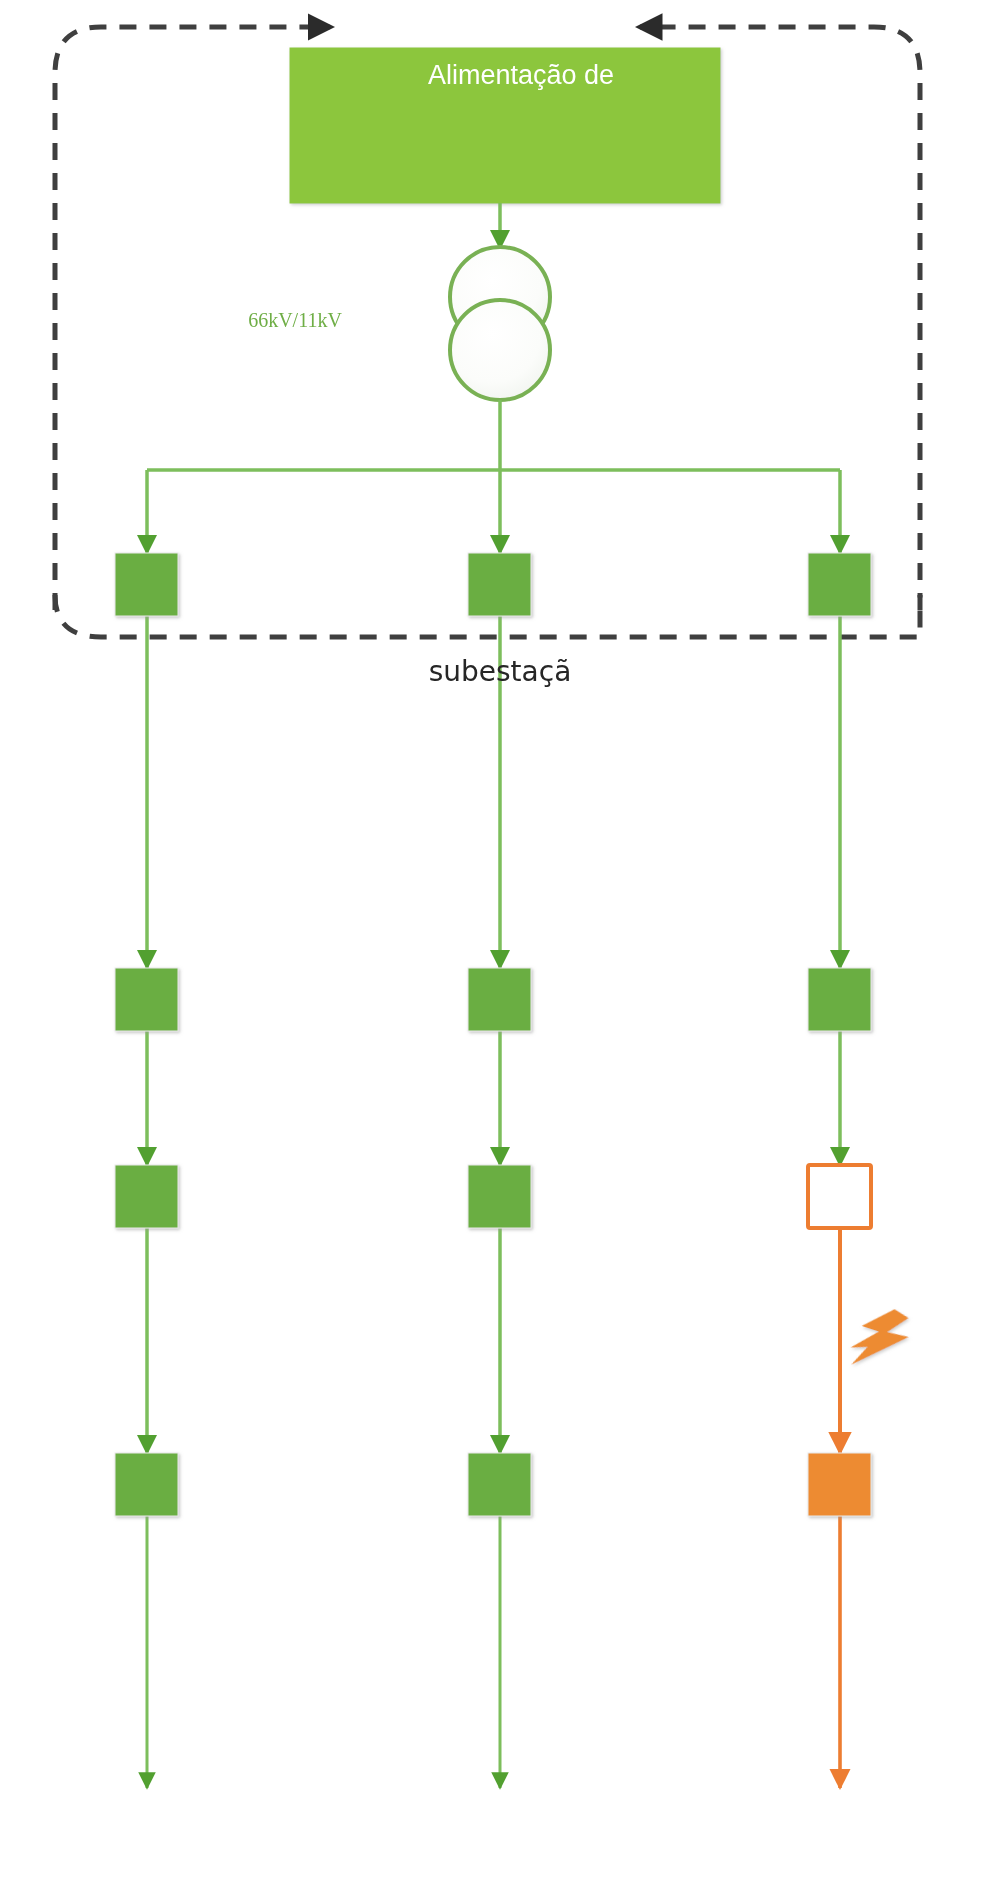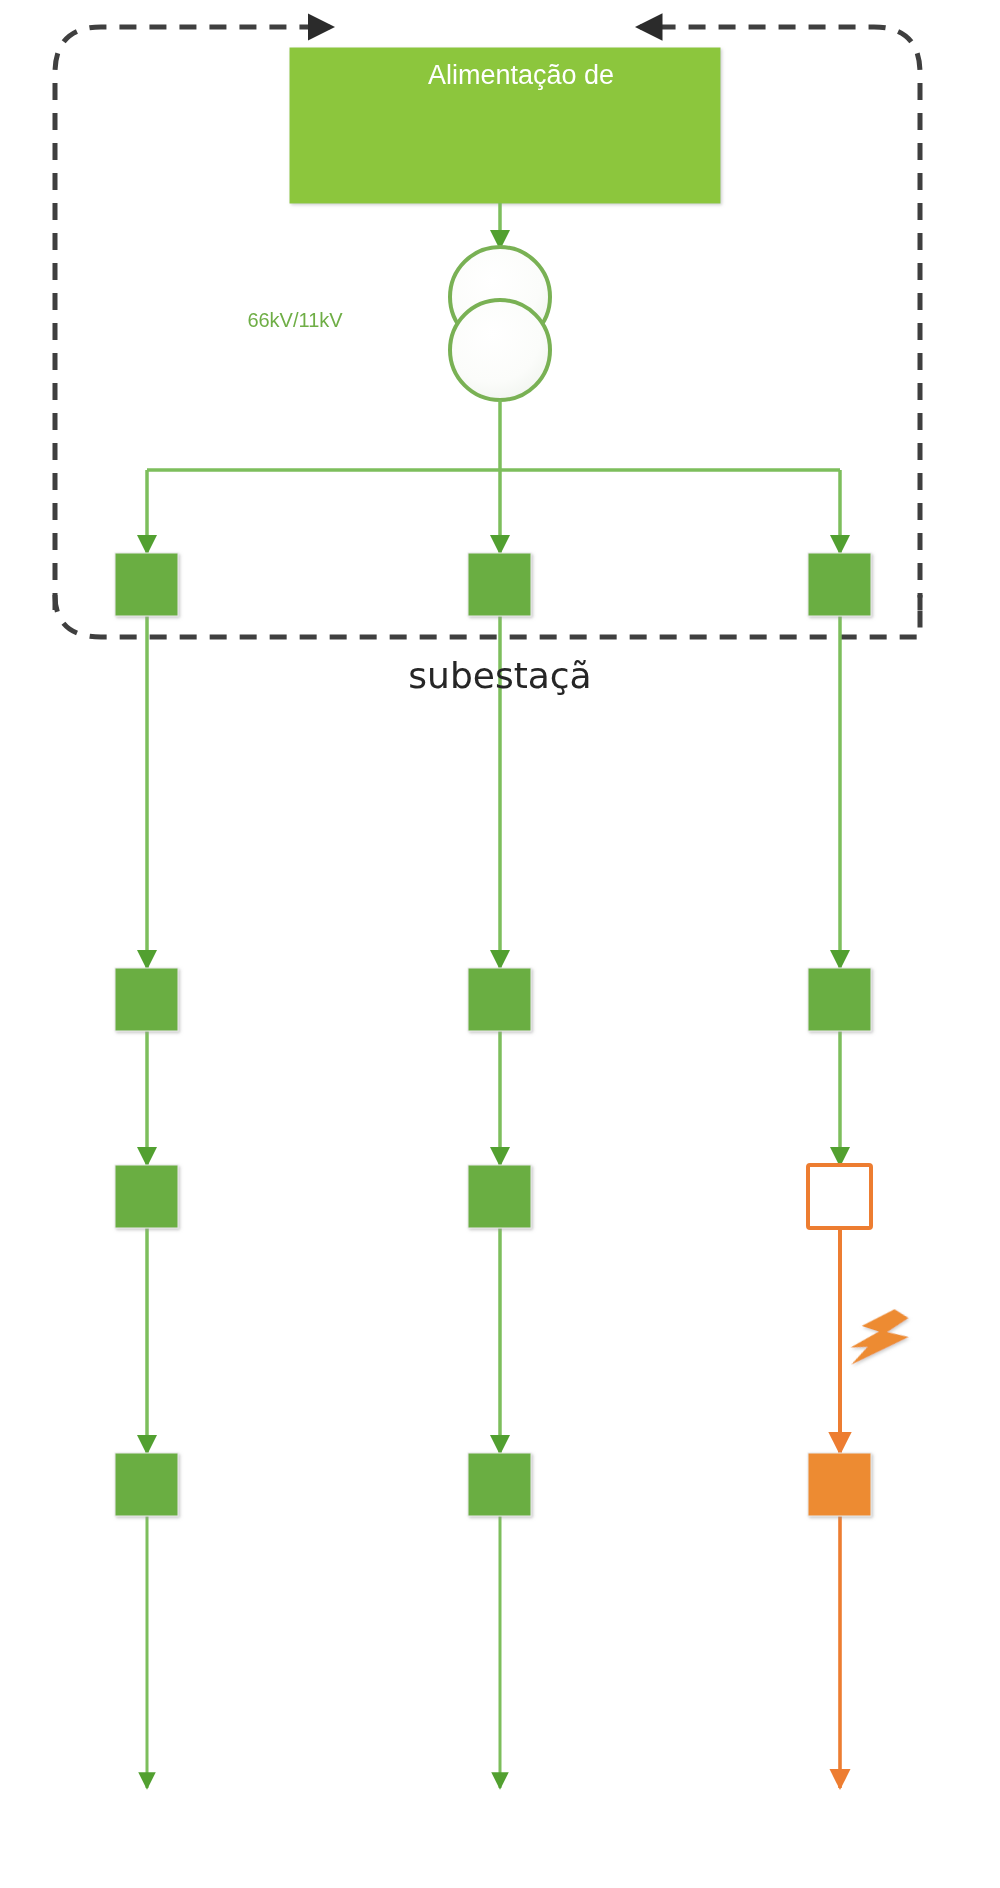--- a/index.html
+++ b/index.html
@@ -42,31 +42,31 @@
   }
   .xfmr-label {
     position: absolute;
     left: 150px;
     top: 296px;
     width: 290px;
     text-align: center;
     color: #6FAE46;
     font-size: 20px;
     line-height: 48px;
-    font-family: Liberation Sans, sans-serif;
+    font-family: Liberation Serif, serif;
     pointer-events: none;
   }
   .substation-label {
     position: absolute;
     left: 300px;
     top: 655px;
     width: 400px;
     text-align: center;
     color: #262626;
-    font-size: 36px;
+    font-size: 28px;
     font-family: "DejaVu Sans", sans-serif;
     pointer-events: none;
   }
 </style>
 </head>
 <body>
 
 <div id="canvas">
 
   <svg id="diagram-svg" viewBox="0 0 1000 1888" xmlns="http://www.w3.org/2000/svg">

